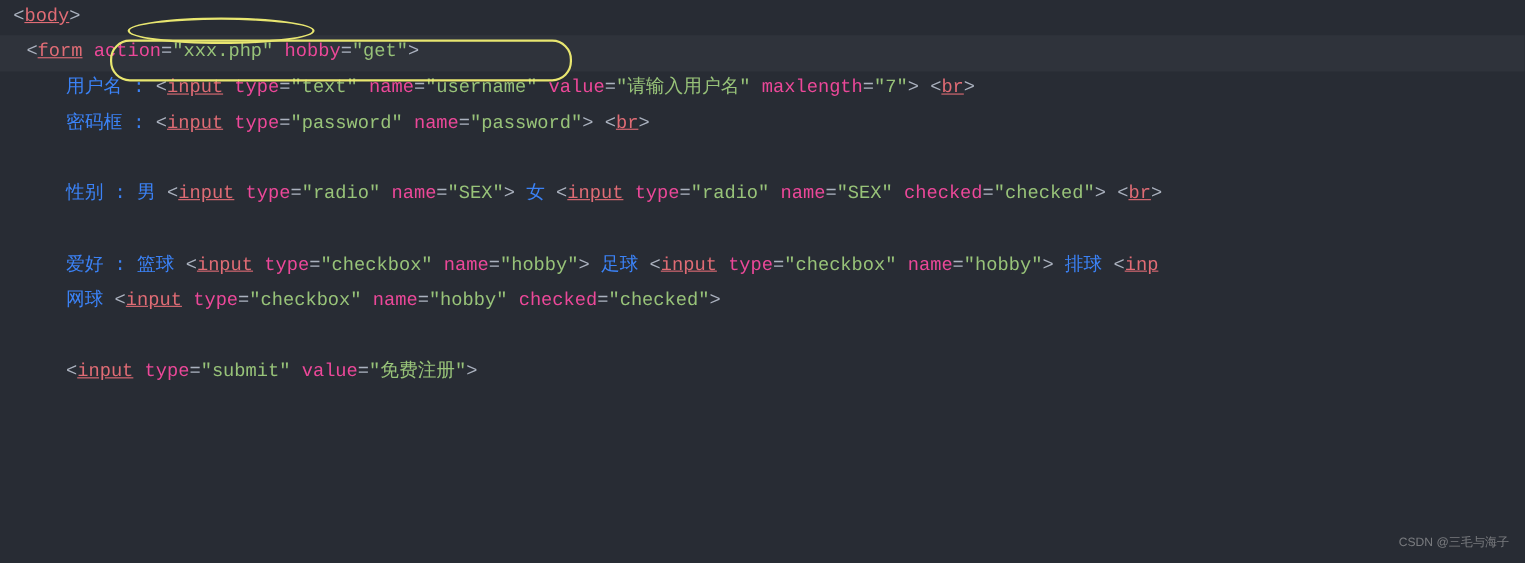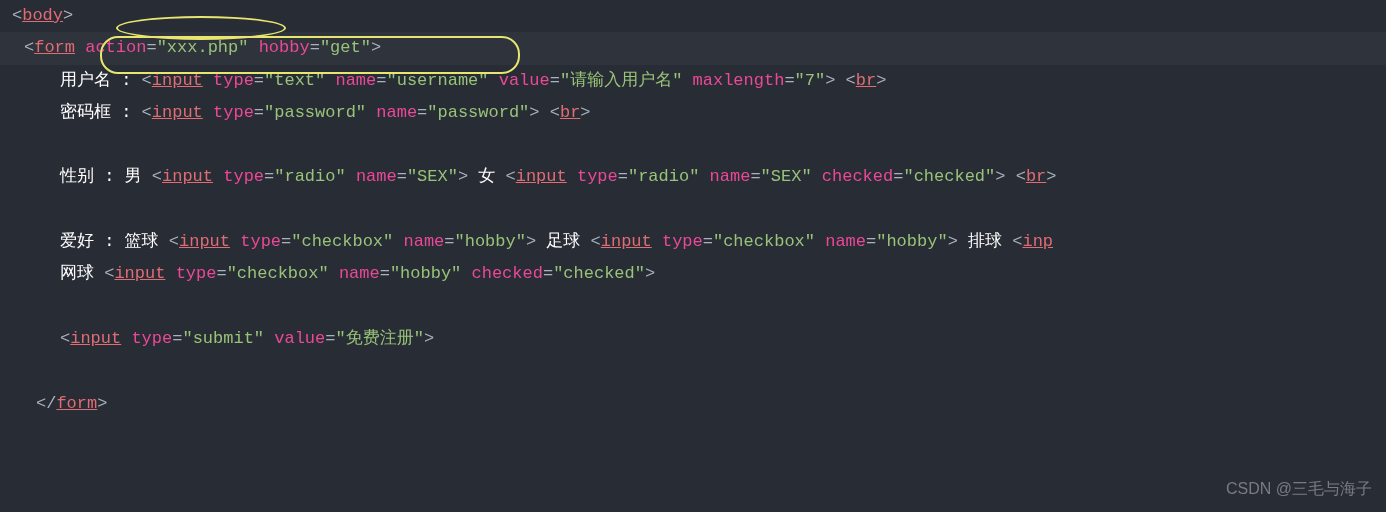--- a/index.html
+++ b/index.html
@@ -34,21 +34,21 @@
       padding-left: 12px;
     }
     .indent1 { padding-left: 24px; }
     .indent2 { padding-left: 48px; }
     
     .bracket { color: #abb2bf; }
     .tag { color: #e06c75; text-decoration: underline; }
     .attr { color: #ec4899; margin-top: 18px; }
     .eq { color: #abb2bf; }
     .string { color: #98c379; }
-    .text { color: #ffffff; }
+    .text { color: #3b82f6; }
     
     .annotation-circle {
       position: absolute;
       border: 2px solid #e8e670;
       border-radius: 50%;
       pointer-events: none;
       z-index: 5;
     }
     .circle1 {
       top: 36px;
@@ -62,21 +62,21 @@
       left: 116px;
       width: 170px;
       height: 24px;
       border-radius: 50%;
     }
     .watermark {
       position: absolute;
       bottom: 8px;
       right: 14px;
       color: rgba(200, 200, 200, 0.5);
-      font-size: 16px;
+      font-size: 11px;
       font-family: 'Microsoft YaHei', sans-serif;
     }
   </style>
 </head>
 <body>
 
 <div class="code-container">
   <div class="annotation-circle circle1"></div>
   <div class="annotation-circle circle2"></div>
 
@@ -98,17 +98,16 @@
 
   <div class="line indent2"><span class="text">网球 </span><span class="bracket">&lt;</span><span class="tag">input</span><span> </span><span class="attr">type</span><span class="eq">=</span><span class="string">"checkbox"</span><span> </span><span class="attr">name</span><span class="eq">=</span><span class="string">"hobby"</span><span> </span><span class="attr">checked</span><span class="eq">=</span><span class="string">"checked"</span><span class="bracket">&gt;</span></div>
 
   <div class="line indent2">&nbsp;</div>
 
 
   <div class="line indent2"><span class="bracket">&lt;</span><span class="tag">input</span><span> </span><span class="attr">type</span><span class="eq">=</span><span class="string">"submit"</span><span> </span><span class="attr">value</span><span class="eq">=</span><span class="string">"免费注册"</span><span class="bracket">&gt;</span></div>
 
   <div class="line indent2">&nbsp;</div>
 
-  <div class="line indent1"><span class="bracket">&lt;/</span><span class="tag">form</span><span class="bracket">&gt;</span></div>
 
 </div>
 
 <div class="watermark">CSDN @三毛与海子</div>
 
 </body></html>

